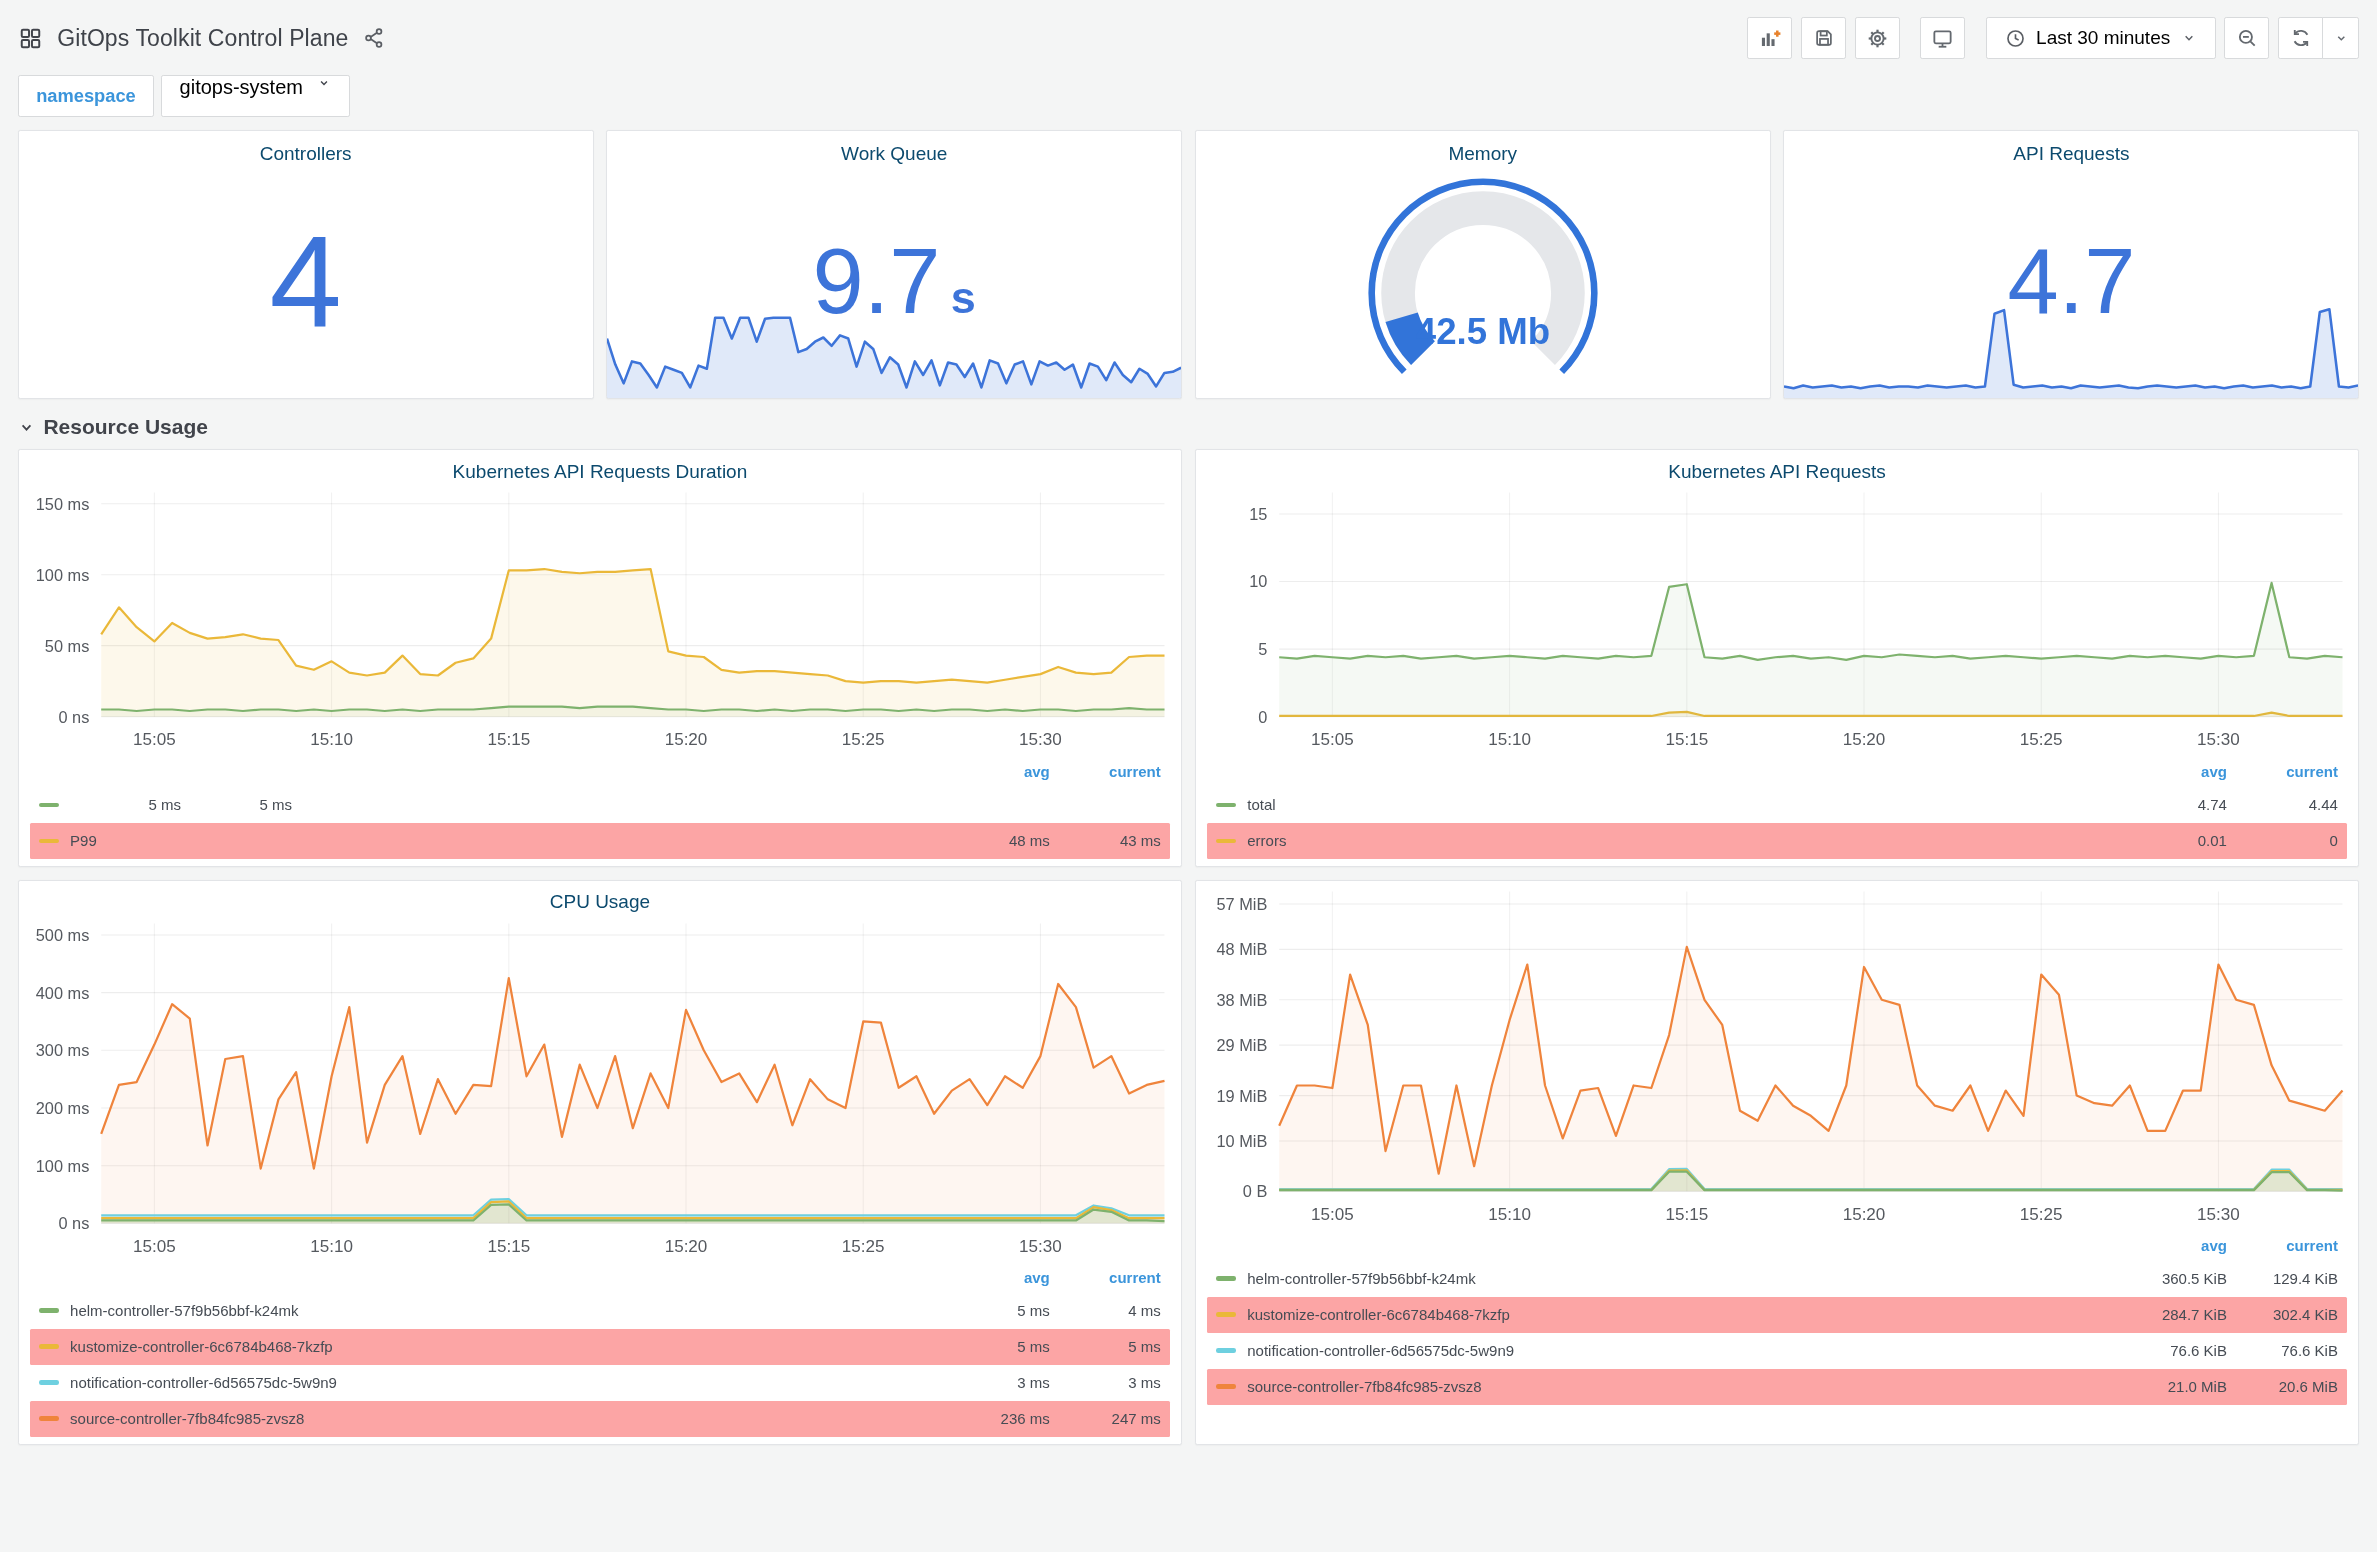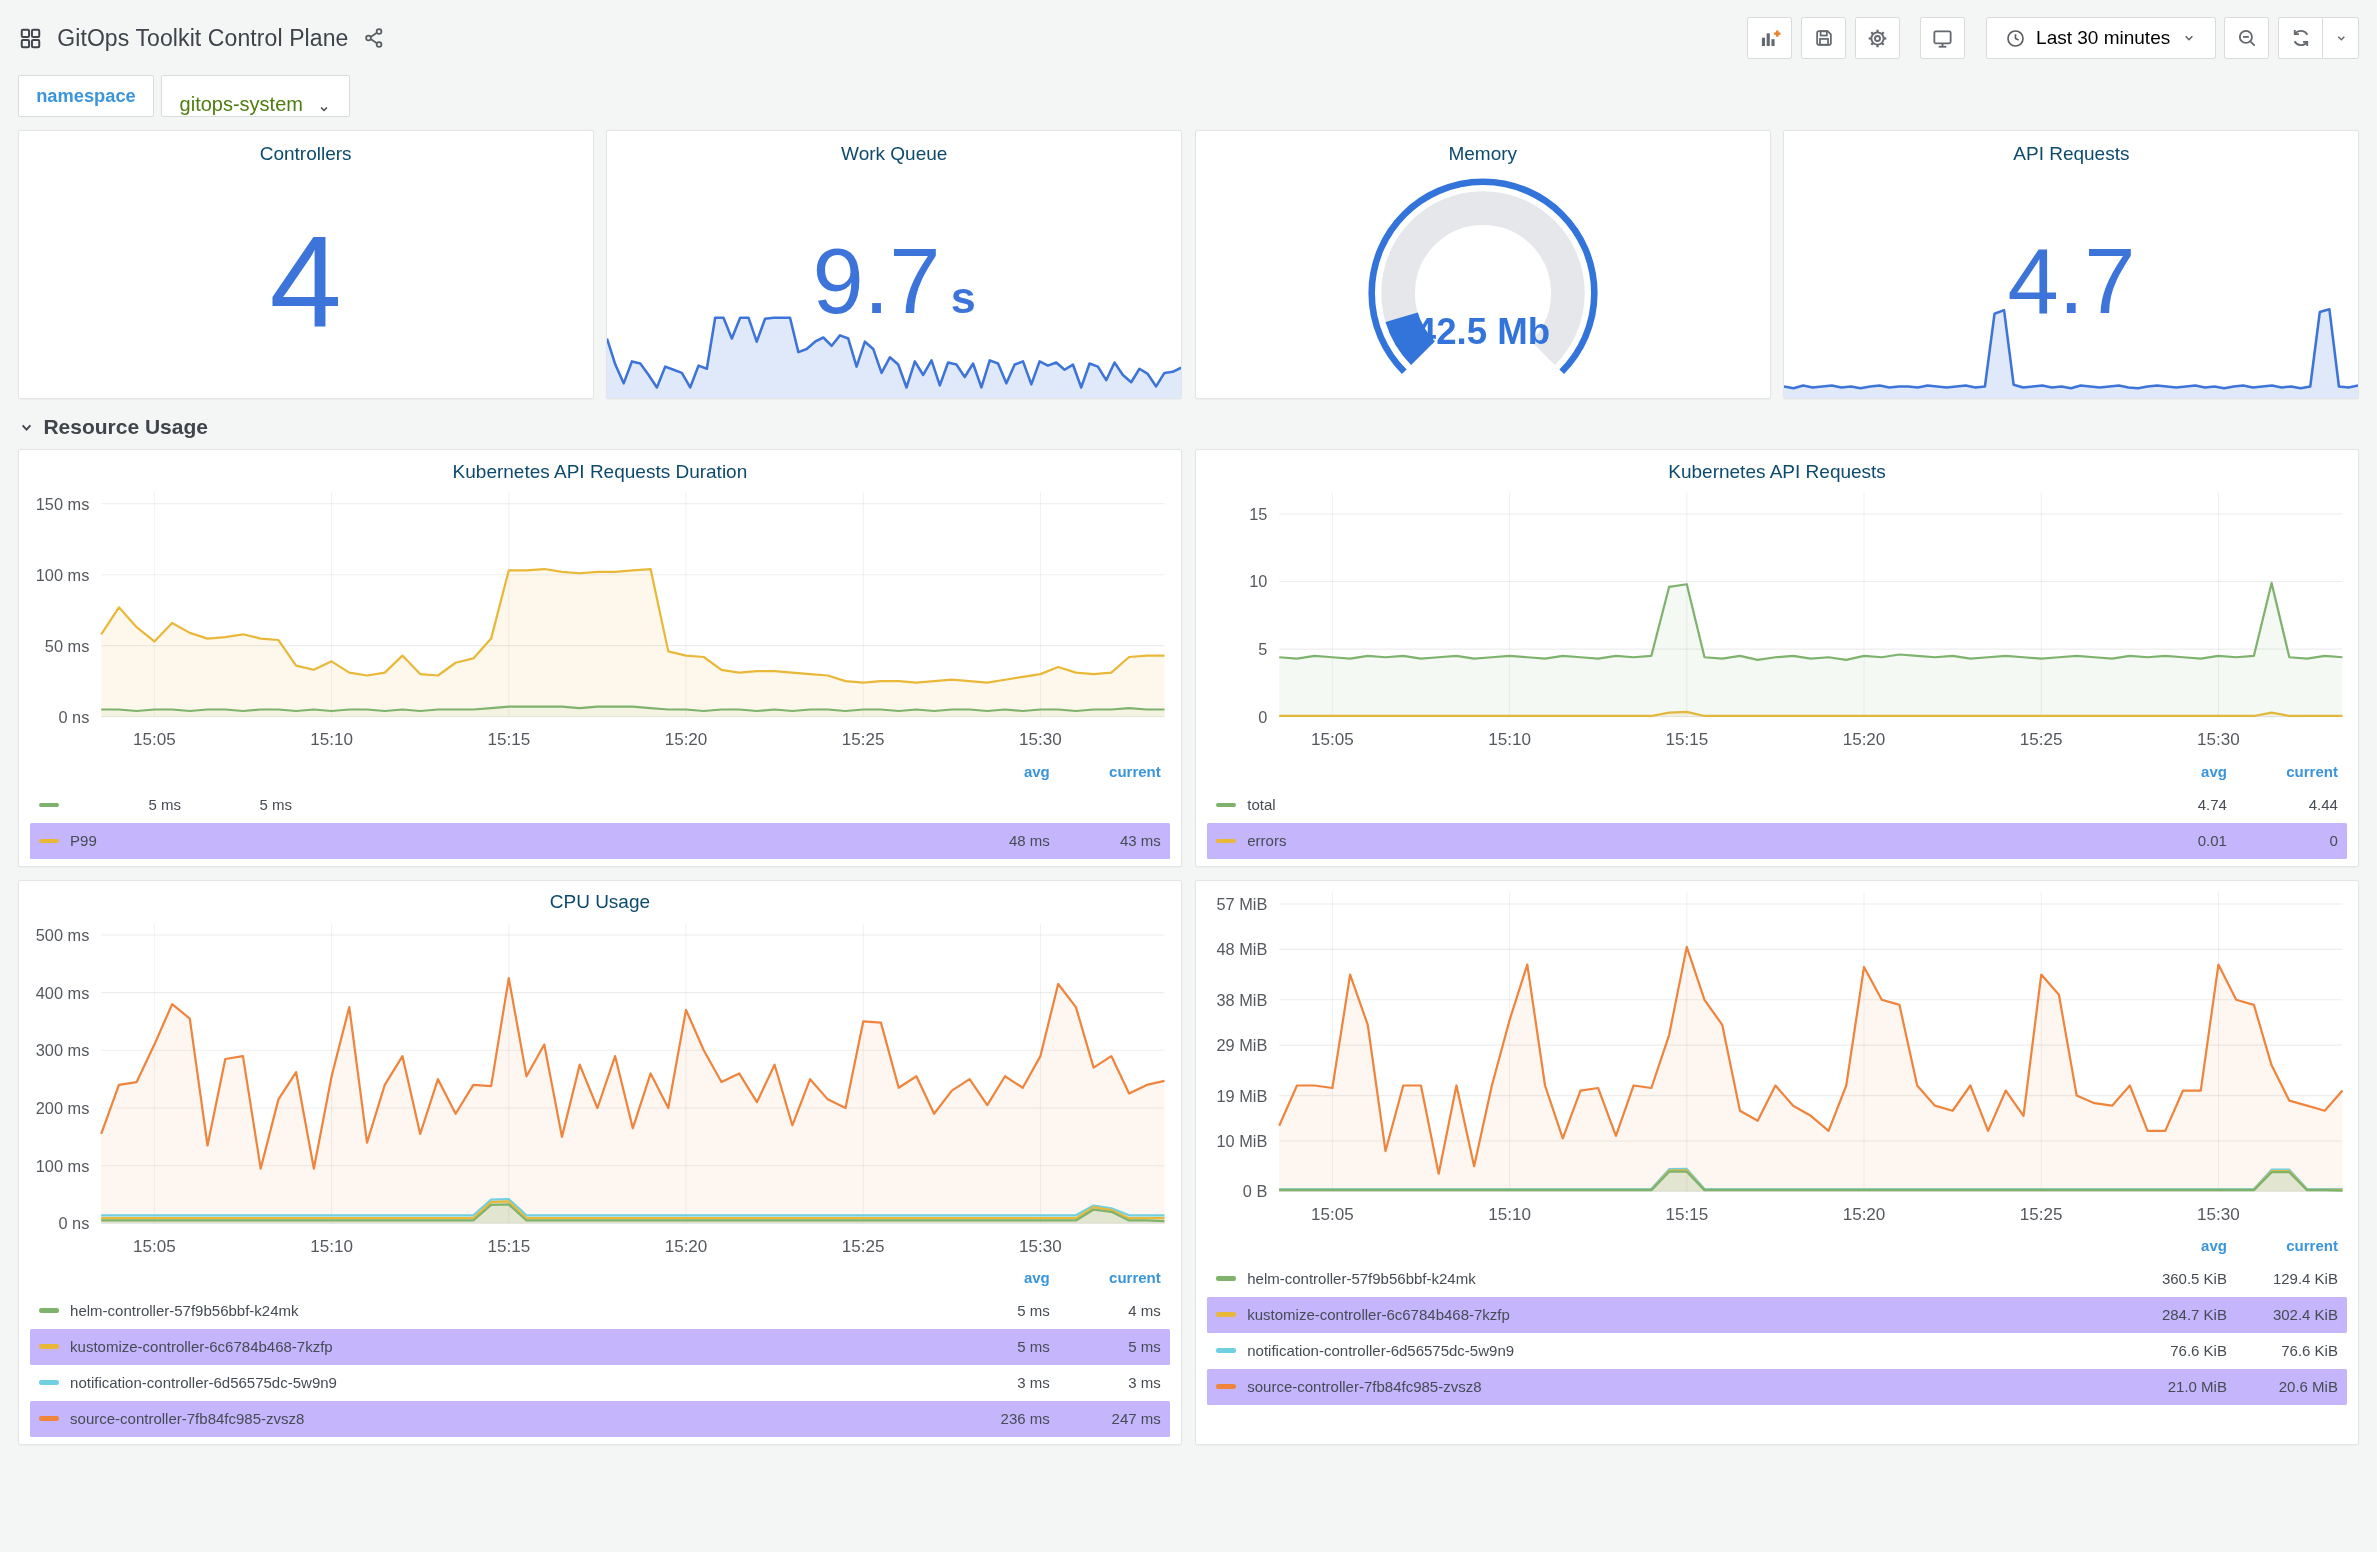--- a/index.html
+++ b/index.html
@@ -16,21 +16,21 @@
   .gap-left{margin-left:11.7px;}
   .split{display:flex;}
   .split .tbtn:first-child{border-radius:2.2px 0 0 2.2px;}
   .split .tbtn:last-child{border-radius:0 2.2px 2.2px 0;margin-left:-0.7px;min-width:37px;}
   .icon{display:block;}
   
   .var-row{display:flex;gap:6.6px;margin:5.9px 0 13px;}
   .chip{height:42px;display:flex;align-items:center;background:#fff;border:0.7px solid #D8DADC;
     border-radius:2.2px;padding:0 17.6px;box-sizing:border-box;}
   .chip-label{color:#3B95DB;font-weight:700;font-size:18.3px;}
-  .chip-value{font-size:20px;color:#4d7c0f;display:flex;align-items:flex-end;gap:14px;cursor:pointer;}
+  .chip-value{font-size:20px;color:#000000;display:flex;align-items:flex-start;gap:14px;cursor:pointer;}
   
   .panel{position:relative;background:#fff;border:0.7px solid #E2E4E7;border-radius:2.2px;
     box-sizing:border-box;overflow:hidden;box-shadow:0 0.7px 1.5px rgba(0,0,0,0.03);}
   .p-title{text-align:center;font-size:19px;font-weight:500;color:#0c4a6e;padding-top:11.7px;height:32px;box-sizing:border-box;}
   
   .stat-row{display:grid;grid-template-columns:repeat(4,1fr);gap:12.5px;}
   .stat-panel{height:269px;}
   .stat-val{position:absolute;left:0;right:0;top:56%;transform:translateY(-50%);
     text-align:center;font-weight:500;color:#3D74D9;line-height:1;z-index:2;}
   .stat-val.huge{font-size:130px;}
@@ -42,21 +42,21 @@
   .section-row{display:flex;align-items:center;gap:8.8px;margin:16px 0 10.3px;cursor:pointer;}
   .section-title{font-size:21px;font-weight:700;color:#41444B;}
   
   .chart-grid{display:grid;grid-template-columns:1fr 1fr;gap:12.5px;margin-bottom:12.5px;}
   .chart-panel .p-title{padding-top:10.3px;}
   svg.chart{display:block;width:100%;height:auto;}
   .chart-body{padding:0 2.9px;}
   
   .legend{padding:0 11.7px 7.3px;}
   .lg-row{display:flex;align-items:center;height:36px;padding:0 8.8px;font-size:15px;color:#464C54;border-radius:1.5px;}
-  .lg-row.alt{background:#c4b5fd;}
+  .lg-row.alt{background:#fca5a5;}
   .lg-row.lg-head{height:31px;font-weight:700;}
   .lg-head .lg-val{color:#3B95DB;cursor:pointer;}
   .lg-swatch{width:20px;height:4.4px;border-radius:2.2px;margin-right:11px;flex:0 0 auto;}
   .lg-label{flex:1;cursor:pointer;}
   .lg-val{width:111px;text-align:right;flex:0 0 auto;}
 </style>
 </head>
 <body>
 
 <div class="wrap">

